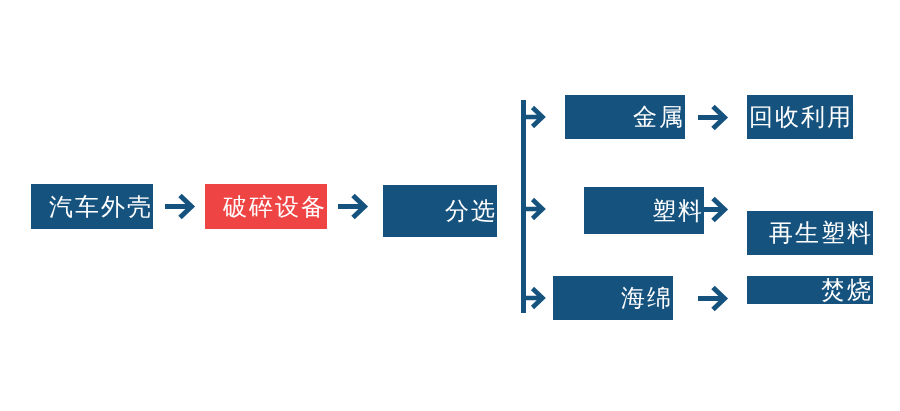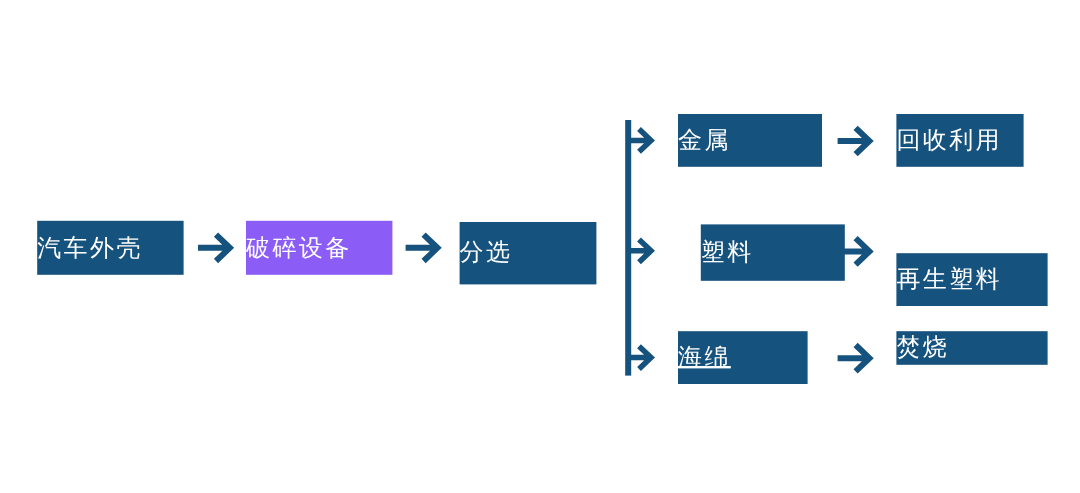--- a/index.html
+++ b/index.html
@@ -12,30 +12,30 @@
     width: 900px;
     height: 411px;
     background: #ffffff;
     overflow: hidden;
     font-family: "Liberation Sans", "DejaVu Sans", sans-serif;
   }
   .node {
     position: absolute;
     display: flex;
     align-items: center;
-    justify-content: flex-start;
+    justify-content: flex-end;
     color: #ffffff;
-    font-size: 20px;
+    font-size: 24px;
     letter-spacing: 2px;
     line-height: 1;
     box-sizing: border-box;
     white-space: nowrap;
   }
   .node-blue { background: #15527e; }
-  .node-red  { background: #8b5cf6; }
+  .node-red  { background: #ef4444; }
   .arrow { position: absolute; display: block; }
   .vline {
     position: absolute;
     left: 521px;
     top: 100px;
     width: 5px;
     height: 213px;
     background: #15527e;
   }
 </style>
@@ -88,21 +88,21 @@
   <svg class="arrow" style="left:696px; top:194px;" width="38" height="31" viewBox="0 0 38 31">
     <path d="M2 15.5 H27 M17 4.5 L28.5 15.5 L17 26.5" fill="none" stroke="#15527e" stroke-width="5"></path>
   </svg>
   <div class="node node-blue" style="left:747px; top:187px; width:126px; height:44px;margin-top:24px;">
     <span>再生塑料</span>
   </div>
 
   <svg class="arrow" style="left:522px; top:285px;" width="28" height="26" viewBox="0 0 28 26">
     <path d="M0 13 H19 M10.5 3.5 L20.5 13 L10.5 22.5" fill="none" stroke="#15527e" stroke-width="4.6"></path>
   </svg>
-  <div class="node node-blue" style="left:565px; top:276px; width:108px; height:44px;text-decoration:underline;">
+  <div class="node node-blue" style="left:553px; top:276px; width:120px; height:44px;">
     <span>海绵</span>
   </div>
   <svg class="arrow" style="left:696px; top:283px;" width="38" height="31" viewBox="0 0 38 31">
     <path d="M2 15.5 H27 M17 4.5 L28.5 15.5 L17 26.5" fill="none" stroke="#15527e" stroke-width="5"></path>
   </svg>
   <div class="node node-blue" style="left:747px; top:276px; width:126px; height:28px;">
     <span>焚烧</span>
   </div>
 
 </div>

